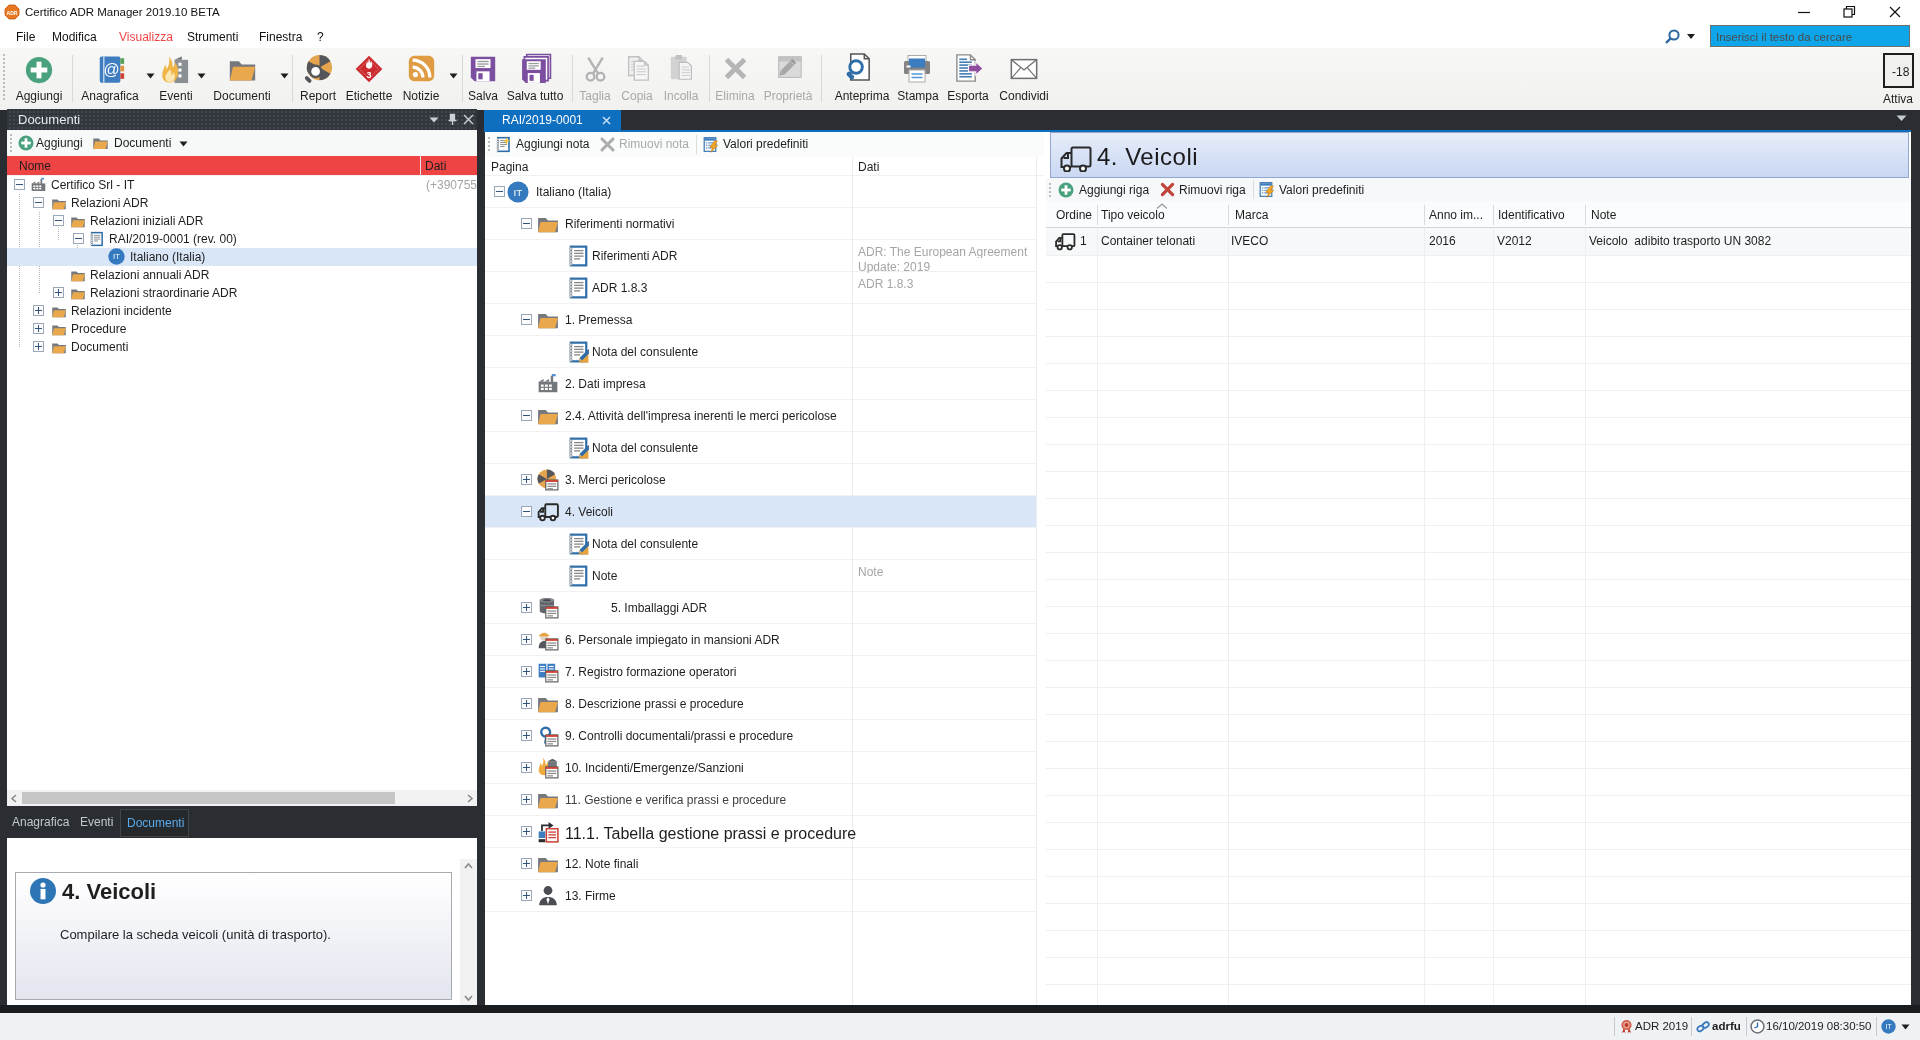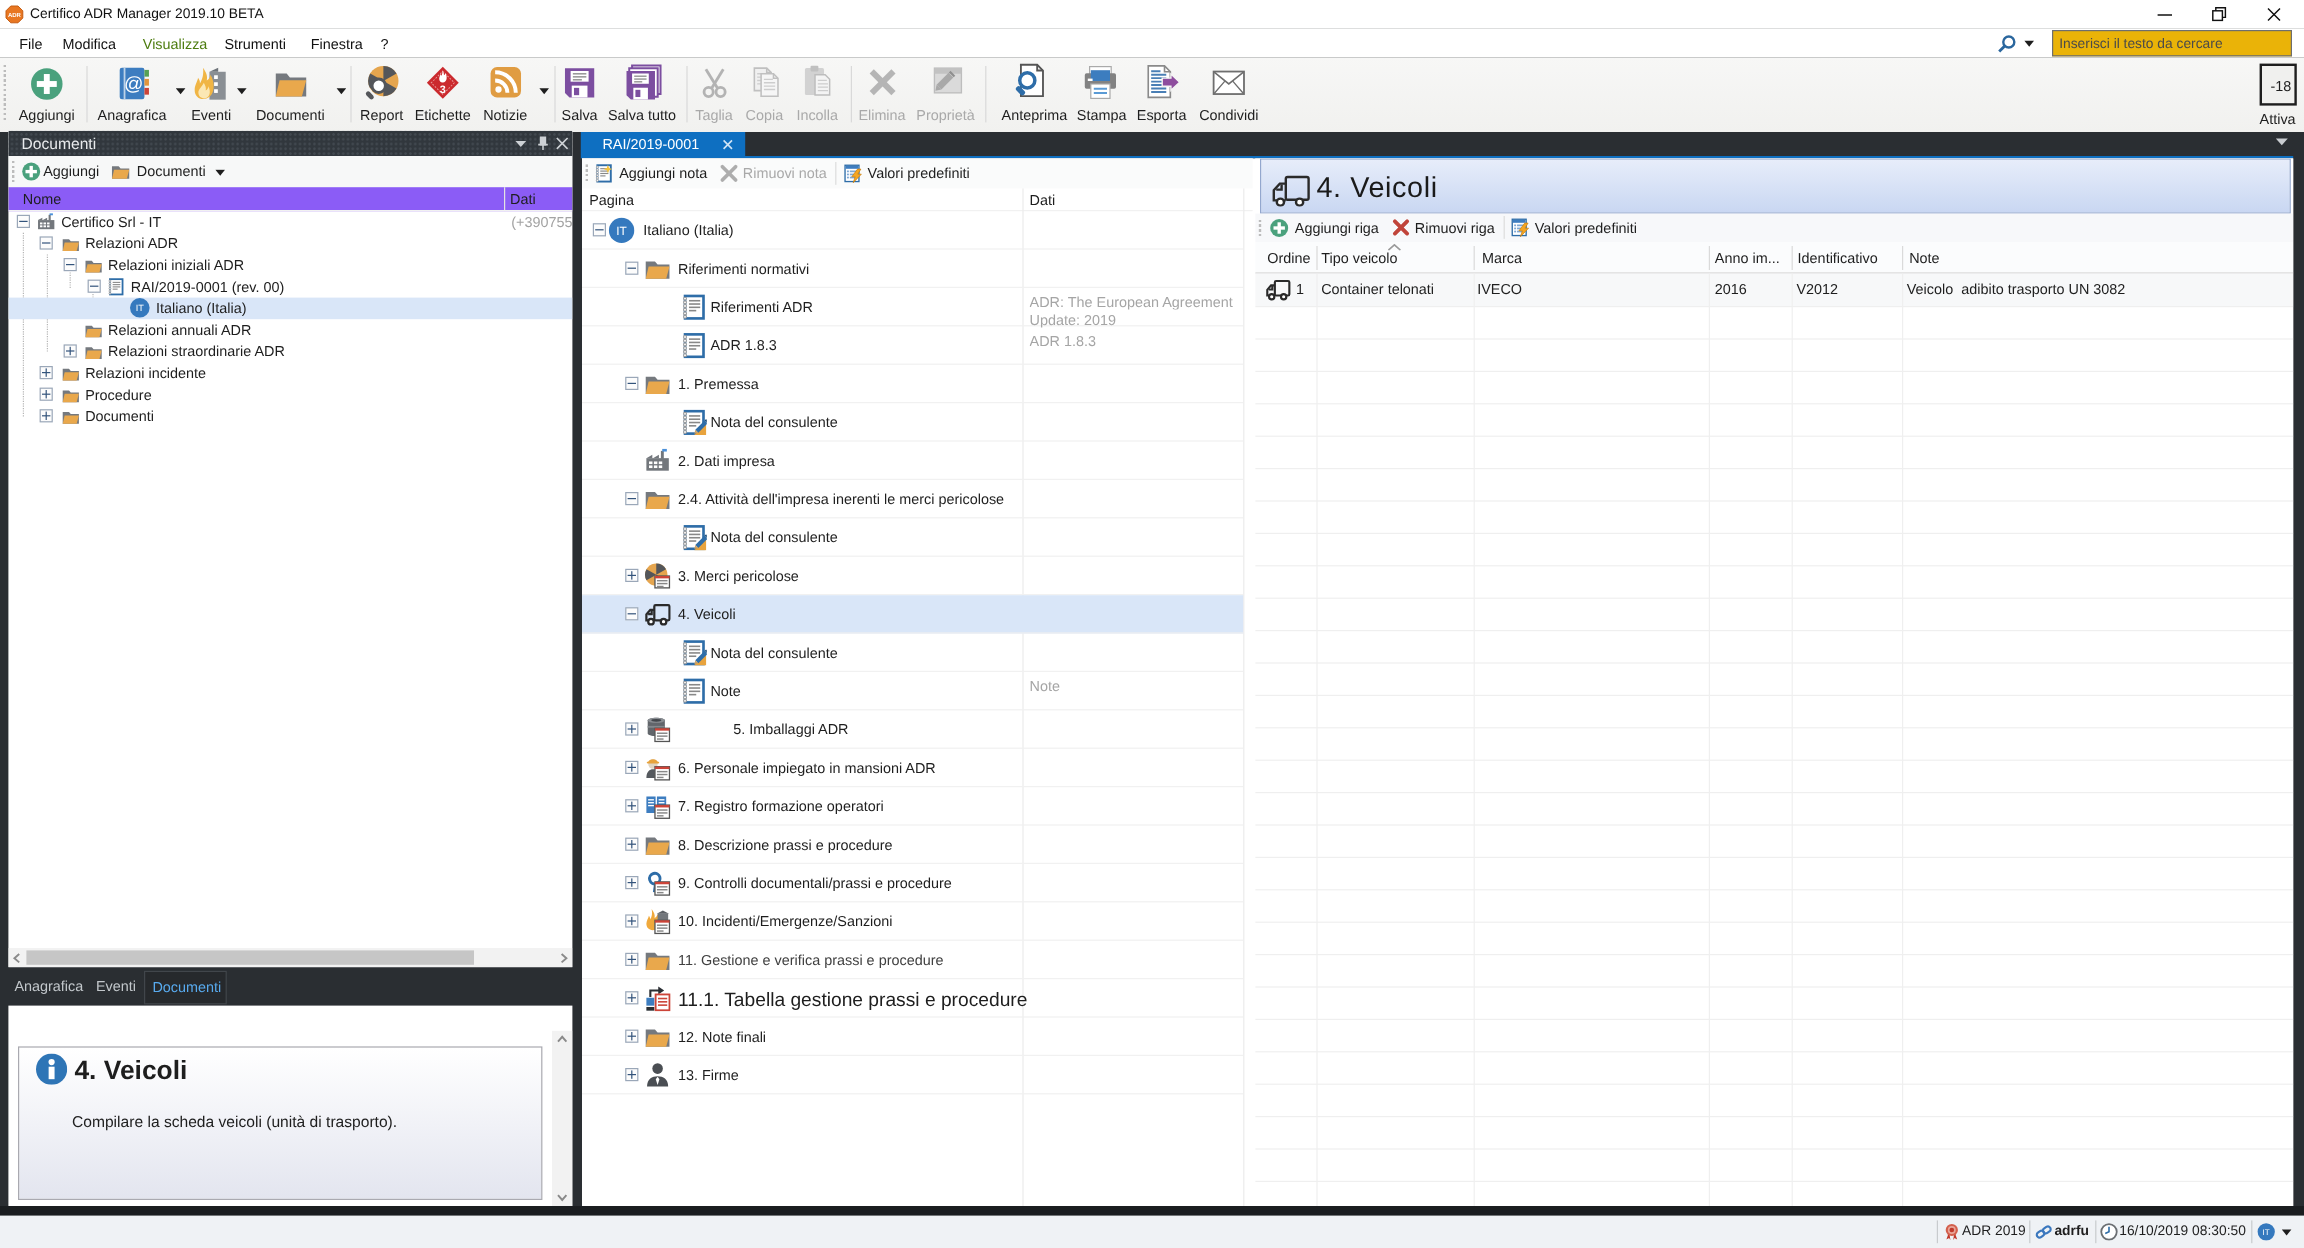--- a/index.html
+++ b/index.html
@@ -19,32 +19,32 @@
       <rect x="5" y="7" width="8" height="8" fill="#fff" stroke="#111" stroke-width="1.2"></rect>
       <path d="M7.5 7 L7.5 4.5 L15.5 4.5 L15.5 12.5 L13 12.5" fill="none" stroke="#111" stroke-width="1.2"></path>
     </svg>
 <svg style="position:absolute;left:1885px;top:2px;" width="20" height="20" viewBox="0 0 20 20">
       <path d="M5 5 L15 15 M15 5 L5 15" stroke="#111" stroke-width="1.2"></path>
     </svg>
 </div>
 <div class="" style="position:absolute;left:0px;top:24px;width:1920px;height:24px;background:#ffffff;">
 <div style="position:absolute;left:16px;top:7px;font-size:12px;color:#111;font-weight:400;white-space:nowrap;line-height:1;">File</div>
 <div style="position:absolute;left:52px;top:7px;font-size:12px;color:#111;font-weight:400;white-space:nowrap;line-height:1;">Modifica</div>
-<div style="position:absolute;left:119px;top:7px;font-size:12px;color:#4d7c0f;font-weight:400;white-space:nowrap;line-height:1;">Visualizza</div>
+<div style="position:absolute;left:119px;top:7px;font-size:12px;color:#ef4444;font-weight:400;white-space:nowrap;line-height:1;">Visualizza</div>
 <div style="position:absolute;left:187px;top:7px;font-size:12px;color:#111;font-weight:400;white-space:nowrap;line-height:1;">Strumenti</div>
 <div style="position:absolute;left:259px;top:7px;font-size:12px;color:#111;font-weight:400;white-space:nowrap;line-height:1;">Finestra</div>
 <div style="position:absolute;left:317px;top:7px;font-size:12px;color:#111;font-weight:400;white-space:nowrap;line-height:1;">?</div>
 <svg style="position:absolute;left:1664px;top:4px;" width="17" height="17" viewBox="0 0 17 17">
       <circle cx="10" cy="7" r="4.6" fill="none" stroke="#2b679e" stroke-width="2"></circle>
       <path d="M6.6 10.4 L2 15" stroke="#2b679e" stroke-width="2.4"></path>
     </svg>
 <svg style="position:absolute;left:1686px;top:9px;" width="10" height="7" viewBox="0 0 10 7">
       <path d="M1 1 L5 6 L9 1 Z" fill="#1e1e1e"></path>
     </svg>
-<div class="" style="position:absolute;left:1710px;top:1px;width:200px;height:22px;background:#eab308;border:1px solid #6e6e6e;">
+<div class="" style="position:absolute;left:1710px;top:1px;width:200px;height:22px;background:#0ea5e9;border:1px solid #6e6e6e;">
 <div style="position:absolute;left:5px;top:6px;font-size:11.5px;color:#4a4a4a;font-weight:400;white-space:nowrap;line-height:1;">Inserisci il testo da cercare</div>
 </div>
 </div>
 <div class="" style="position:absolute;left:0px;top:48px;width:1920px;height:62px;background:linear-gradient(#f7f7f6,#f1f1ef);">
 <div class="grip" style="left:3px;top:6px;height:46px;"></div>
 <svg style="position:absolute;left:25px;top:8px;" width="28" height="28" viewBox="0 0 32 32">
       <circle cx="16" cy="16" r="15" fill="#4aa17d"></circle>
       <rect x="13.2" y="6.5" width="5.6" height="19" fill="#fff"></rect>
       <rect x="6.5" y="13.2" width="19" height="5.6" fill="#fff"></rect>
     </svg>
@@ -278,21 +278,21 @@
 <div style="position:absolute;left:29px;top:7px;font-size:12px;color:#1e1e1e;font-weight:400;white-space:nowrap;line-height:1;">Aggiungi</div>
 <svg style="position:absolute;left:85px;top:5px;" width="17" height="16" viewBox="0 0 20 20">
         <path d="M1 4.5 L8 4.5 L10 6.8 L19 6.8 L19 17.5 L1 17.5 Z" fill="#75797e"></path>
         <path d="M3.2 8.2 L19 8.2 L16.5 17.5 L1 17.5 Z" fill="#e9a84c"></path>
       </svg>
 <div style="position:absolute;left:107px;top:7px;font-size:12px;color:#1e1e1e;font-weight:400;white-space:nowrap;line-height:1;">Documenti</div>
 <svg style="position:absolute;left:172px;top:11px;" width="9" height="6" viewBox="0 0 9 6">
         <path d="M0.5 0.5 L4.5 5.5 L8.5 0.5 Z" fill="#1e1e1e"></path>
       </svg>
 </div>
-<div class="" style="position:absolute;left:0px;top:47px;width:470px;height:20px;background:#8b5cf6;">
+<div class="" style="position:absolute;left:0px;top:47px;width:470px;height:20px;background:#ef4444;">
 <div style="position:absolute;left:12px;top:4px;font-size:12px;color:#1e1e1e;font-weight:400;white-space:nowrap;line-height:1;">Nome</div>
 <div style="position:absolute;left:413px;top:0px;width:1px;height:20px;background:#e3e3e3;"></div>
 <div style="position:absolute;left:418px;top:4px;font-size:12px;color:#1e1e1e;font-weight:400;white-space:nowrap;line-height:1;">Dati</div>
 </div>
 <div style="position:absolute;left:0;top:66px;width:470px;height:1px;background:#f1f1f1;"></div>
 <div style="position:absolute;left:12px;top:85px;width:1px;height:153px;border-left:1px dotted #b5b5b5;"></div>
 <div style="position:absolute;left:32px;top:103px;width:1px;height:81px;border-left:1px dotted #b5b5b5;"></div>
 <div style="position:absolute;left:51px;top:118px;width:1px;height:13px;border-left:1px dotted #b5b5b5;"></div>
 <div style="position:absolute;left:70px;top:136px;width:1px;height:13px;border-left:1px dotted #b5b5b5;"></div>
 <div style="position:absolute;left:78px;top:148px;width:16px;height:1px;border-top:1px dotted #b5b5b5;"></div>

